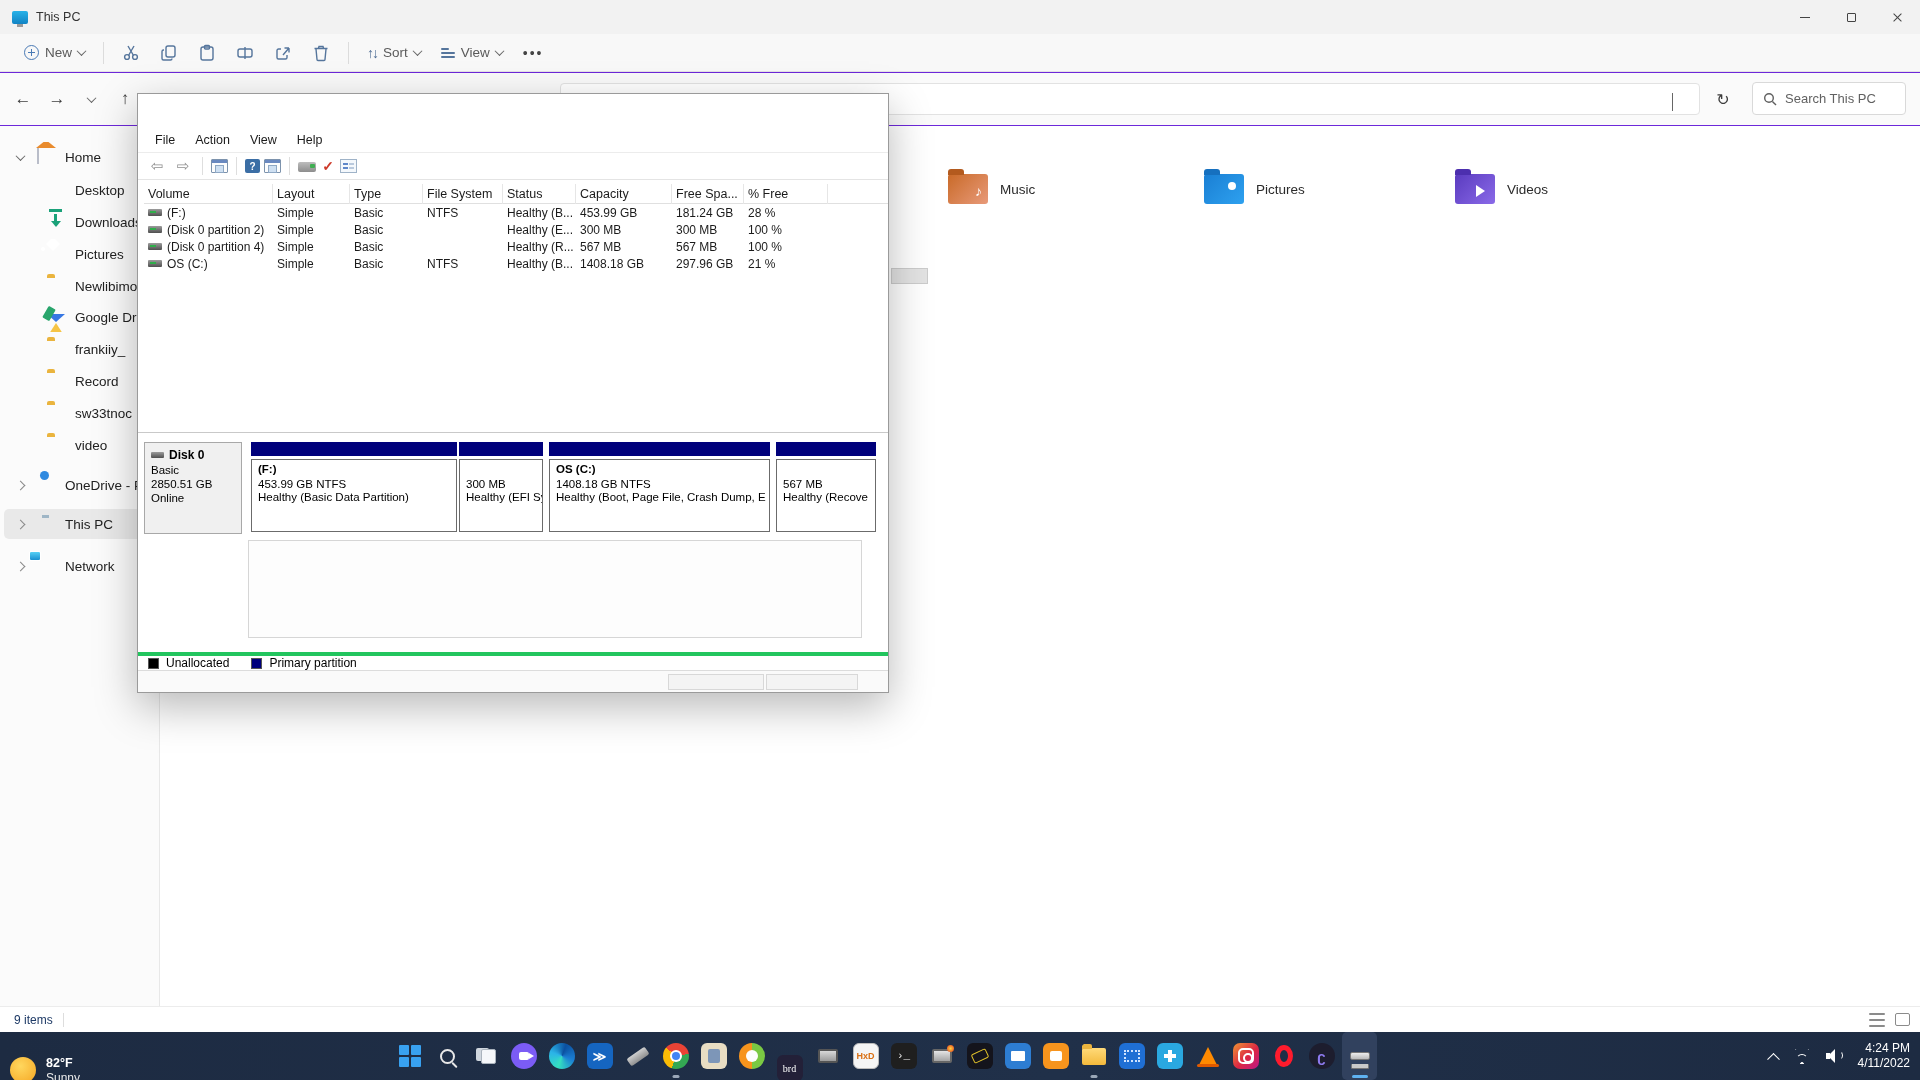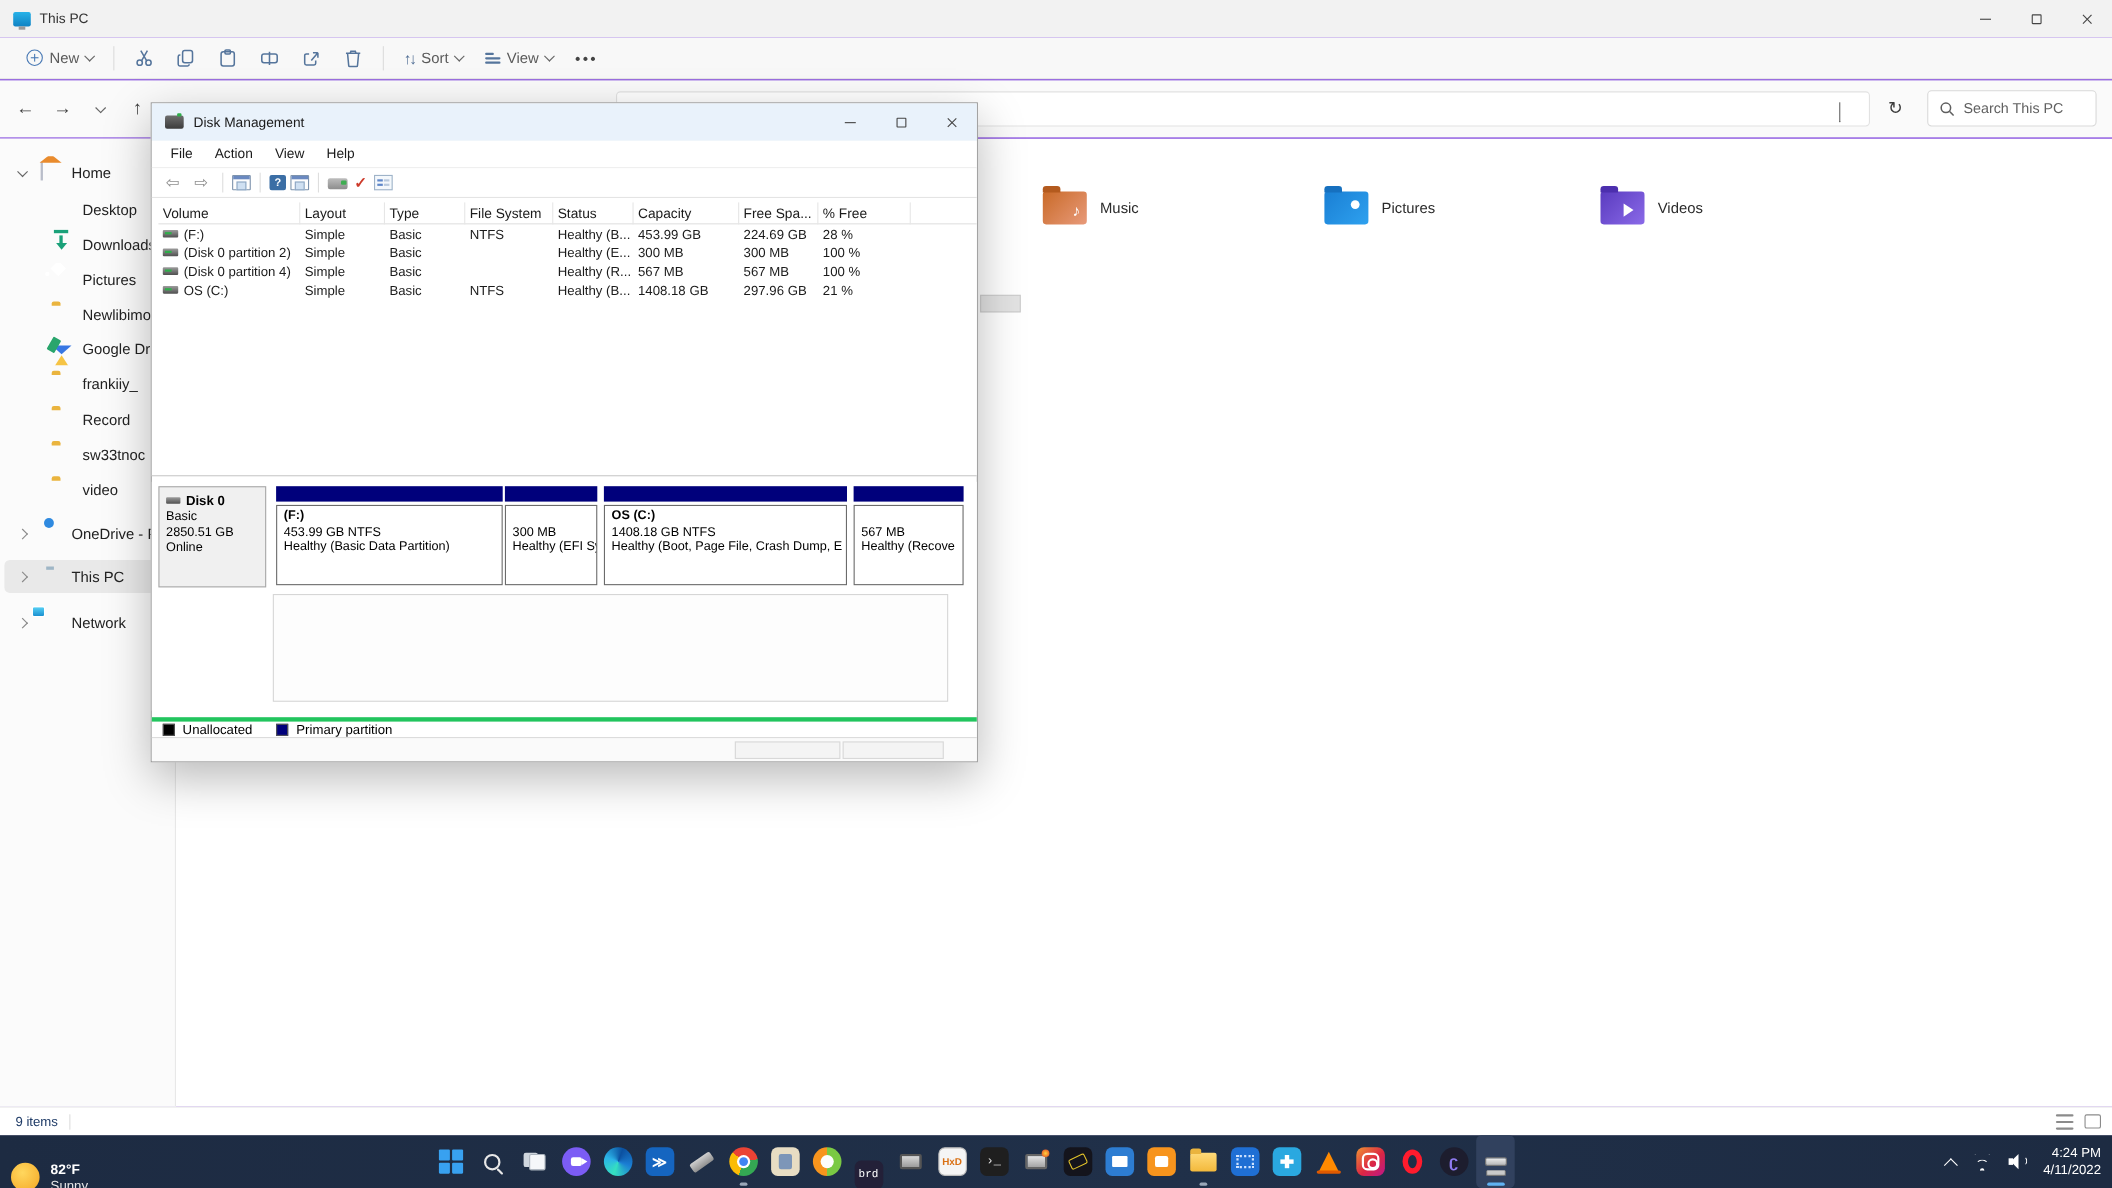--- a/index.html
+++ b/index.html
@@ -173,21 +173,21 @@
   .a-clip i:after { content:""; position:absolute; right:-5px; top:1px; border-left:5px solid #fff; border-top:3px solid transparent; border-bottom:3px solid transparent; }
   .a-edge { border-radius:50%; background:conic-gradient(from 200deg,#35e0c0,#2bb3e8,#0b50a0,#1b7fd4,#35e0c0); }
   .a-media { background:#1565c0; font-size:13px; }
   .a-usb { background:none; } .a-usb i { width:22px; height:9px; background:linear-gradient(#cfcfcf,#8f8f8f); border-radius:2px; transform:rotate(-35deg); display:block;}
   .a-chrome { border-radius:50%; background:conic-gradient(from -50deg,#ea4335 0 130deg,#34a853 0 250deg,#fbbc05 0 360deg); position:relative;}
   .a-chrome i { position:absolute; left:7px; top:7px; width:12px; height:12px; border-radius:50%; background:#fff; }
   .a-chrome i:after { content:""; position:absolute; left:2px; top:2px; width:8px; height:8px; border-radius:50%; background:#4285f4; }
   .a-sec { background:#e8ddc3; position:relative; } .a-sec i { width:12px; height:14px; background:#7d96b8; border-radius:2px; display:block; }
   .a-sync { border-radius:50%; background:conic-gradient(#7ac943 0 50%,#f7941d 0 100%); position:relative; }
   .a-sync i { position:absolute; left:7px; top:7px; width:12px; height:12px; background:#fdfdfd; border-radius:50%; }
-  .a-brd { background:#232038; font-family:Liberation Mono, monospace; font-weight:normal;margin-top:24px; }
+  .a-brd { background:#232038; font-family:Liberation Serif, serif; font-weight:normal;margin-top:24px; }
   .a-pc { background:none; } .a-pc i { width:20px; height:14px; background:linear-gradient(#d8d8d8,#9b9b9b); border:2px solid #555; border-radius:2px; display:block;}
   .a-hxd { background:#f5f5f5; color:#d97014; border:1px solid #bbb; font-size:9px; }
   .a-cmd { background:#1f1f1f; font-family:"Liberation Mono",monospace; font-weight:normal; font-size:11px; color:#e8e8e8;}
   .a-pcc { background:none; position:relative; } .a-pcc i { width:20px; height:14px; background:linear-gradient(#e4e4e4,#a4a4a4); border:2px solid #666; border-radius:2px; display:block;}
   .a-pcc:after { content:""; position:absolute; right:1px; top:2px; width:7px; height:7px; border-radius:50%; background:radial-gradient(#ffd23e,#e23b1f); }
   .a-circ { background:#14141c; position:relative;} .a-circ i { width:16px; height:10px; border:1.5px solid #e3c32a; border-radius:2px; display:block; transform:rotate(-25deg);}
   .a-rep { background:#2d7dd2; } .a-rep i { width:14px; height:10px; background:#fff; display:block; border-radius:1px;}
   .a-robot { background:#f7941d; } .a-robot i { width:12px; height:10px; background:#fff; border-radius:2px; display:block;}
   .a-folder { background:none; position:relative; }
   .a-folder i { display:block; width:24px; height:17px; background:linear-gradient(#ffd possibly,#f8c54c); background:linear-gradient(#ffda79,#f3b93c); border-radius:2px; position:relative;}
@@ -437,35 +437,20 @@
             <i></i>
             <i></i>
             <i></i>
           </span>
         <span class="vt-grid"></span>
       </div>
     </div>
   </div>
 
   <div class="dm">
-    <div class="dm-titlebar">
-      <span class="dm-icon"></span>
-      <span class="dm-title">Disk Management</span>
-      <div class="dm-controls">
-        <div class="wc wc-min">
-            <i></i>
-          </div>
-        <div class="wc wc-max">
-            <i></i>
-          </div>
-        <div class="wc wc-close">
-            <i></i>
-          </div>
-      </div>
-    </div>
     <div class="dm-menubar">
       <span class="menu-item">File</span>
       <span class="menu-item">Action</span>
       <span class="menu-item">View</span>
       <span class="menu-item">Help</span>
     </div>
     <div class="dm-toolbar">
       <span class="dmt-arrow">⇦</span>
       <span class="dmt-arrow">⇨</span>
       <span class="dmt-sep"></span>
@@ -494,21 +479,21 @@
       <div class="grid-row dm-row">
         <span class="td vol-cell">
             <span class="vol-ic"></span>
             <span>(F:)</span>
           </span>
         <span class="td">Simple</span>
         <span class="td">Basic</span>
         <span class="td">NTFS</span>
         <span class="td">Healthy (B...</span>
         <span class="td">453.99 GB</span>
-        <span class="td">224.69 GB</span>
+        <span class="td">181.24 GB</span>
         <span class="td">28 %</span>
           <span class="td"></span>
       </div>
       <div class="grid-row dm-row">
         <span class="td vol-cell">
             <span class="vol-ic"></span>
             <span>(Disk 0 partition 2)</span>
           </span>
         <span class="td">Simple</span>
         <span class="td">Basic</span>

